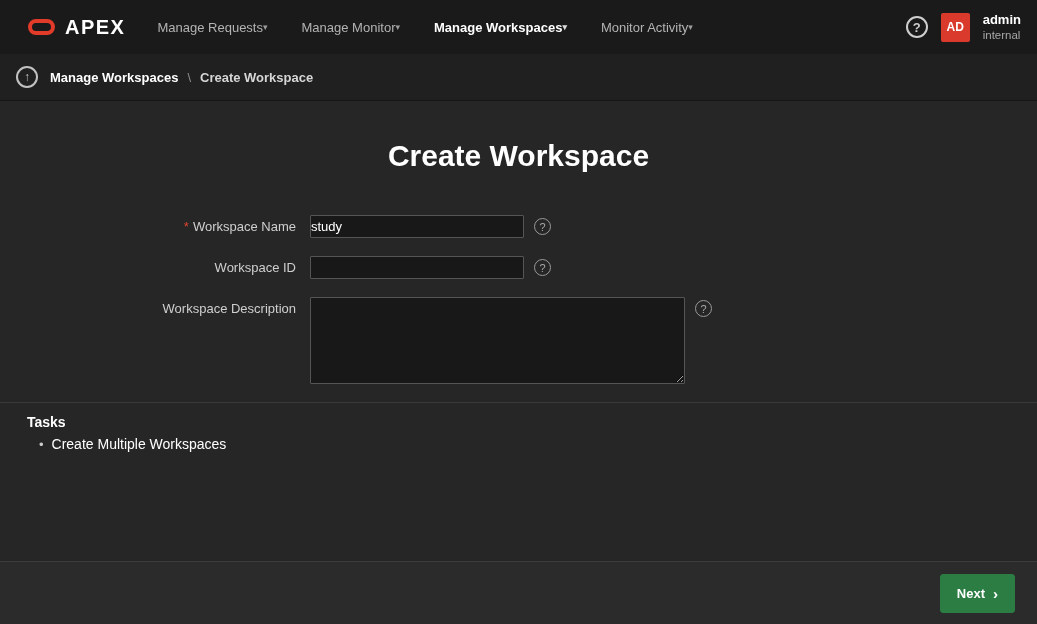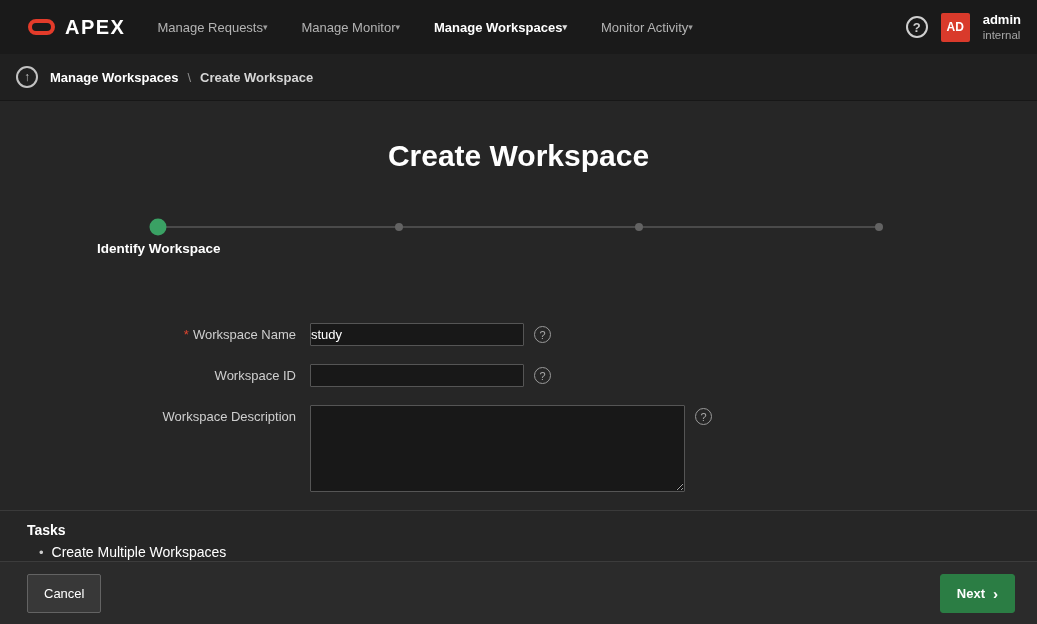--- a/index.html
+++ b/index.html
@@ -200,28 +200,20 @@
 <div class="crumb-bar">
   <span class="up-circle">↑</span>
   <a class="crumb-link">Manage Workspaces</a>
   <span class="crumb-sep">\</span>
   <span class="crumb-current">Create Workspace</span>
 </div>
 
 <main class="main">
   <h1 class="page-title">Create Workspace</h1>
 
-  <div class="wizard-train">
-    <div class="train-line"></div>
-    <div class="train-dot active" style="left:15.24%"></div>
-    <div class="train-dot" style="left:38.48%"></div>
-    <div class="train-dot" style="left:61.62%"></div>
-    <div class="train-dot" style="left:84.76%"></div>
-    <div class="train-label">Identify Workspace</div>
-  </div>
 
   <div class="form-area">
     <div class="form-row">
       <label class="form-label"><span class="req">*</span><span>Workspace Name</span></label>
       <input class="form-input" type="text" value="study" style="">
       <span class="help-icon">?</span>
     </div>
     <div class="form-row">
       <label class="form-label"><span>Workspace ID</span></label>
       <input class="form-input" type="text" value="" style="">
@@ -239,18 +231,17 @@
     <ul class="tasks-list">
       <li>
         <span class="bullet">•</span>
         <a class="task-link">Create Multiple Workspaces</a>
       </li>
     </ul>
   </section>
 </main>
 
 <footer class="footer">
-  <button class="btn-cancel">Cancel</button>
   <button class="btn-next">
     <span>Next</span>
     <span class="next-chev">›</span>
   </button>
 </footer>
 
 </body></html>

